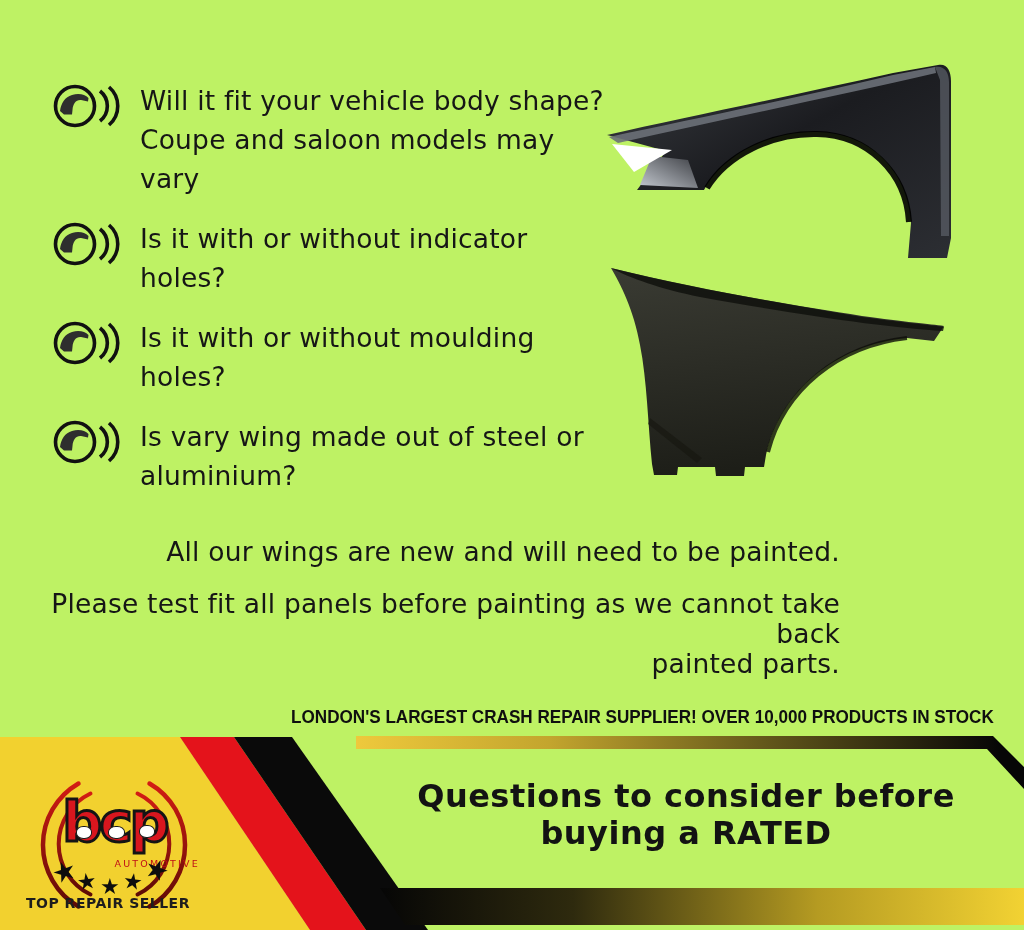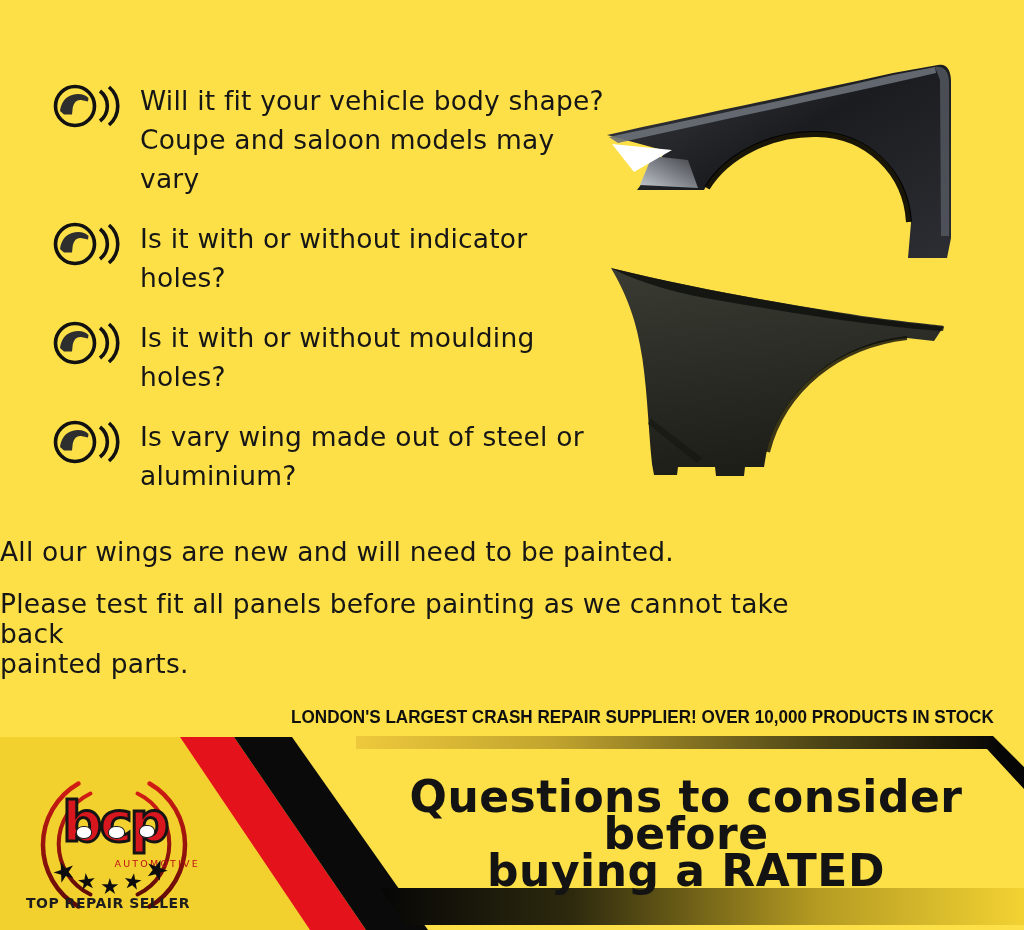--- a/index.html
+++ b/index.html
@@ -1,30 +1,30 @@
 <!DOCTYPE html>
 <html><head>
 <meta charset="utf-8">
 <style>
   html,body{margin:0;padding:0;}
   body{width:1024px;height:930px;background:#ffffff;font-family:"DejaVu Sans",sans-serif;}
-  .canvas{position:relative;width:1024px;height:930px;overflow:hidden;background:#fde047;}
+  .canvas{position:relative;width:1024px;height:930px;overflow:hidden;background:#bef264;}
   #bg{position:absolute;inset:0;}
 
   
   .bullet{position:absolute;left:52px;display:flex;gap:12px;align-items:flex-start;}
   .bicon{flex:0 0 auto;margin-top:0;}
   .btext{font-size:26.5px;line-height:39px;color:#161616;letter-spacing:.2px;white-space:nowrap;}
 
   
-  .note{position:absolute;left:0;width:840px;text-align:left;font-size:26.5px;line-height:30px;color:#161616;letter-spacing:.2px;}
+  .note{position:absolute;left:0;width:840px;text-align:right;font-size:26.5px;line-height:30px;color:#161616;letter-spacing:.2px;}
 
   
   .tagline{position:absolute;top:706px;right:30px;font-family:"Liberation Sans",sans-serif;font-weight:bold;font-size:19px;color:#0f0f0f;transform:scaleX(.9);transform-origin:100% 50%;white-space:nowrap;}
-  .qtitle{position:absolute;top:778px;left:386px;width:600px;text-align:center;font-size:44px;font-weight:bold;line-height:37px;color:#131313;letter-spacing:.5px;}
+  .qtitle{position:absolute;top:778px;left:386px;width:600px;text-align:center;font-size:32px;font-weight:bold;line-height:37px;color:#131313;letter-spacing:.5px;}
 
   
   .logo{position:absolute;left:12px;top:752px;width:205px;height:178px;}
   .logo-arcs{position:absolute;inset:0;}
   .bcp-word{position:absolute;top:42px;left:0;width:205px;text-align:center;font-size:56px;font-weight:bold;color:#d8161e;letter-spacing:-3px;-webkit-text-stroke:3px #141414;line-height:1;}
   .bcp-dot{position:absolute;background:#fff;border:1.5px solid #1a1a1a;border-radius:45%;}
   .bcp-sub{position:absolute;top:106px;left:0;width:188px;text-align:right;font-size:9.5px;font-weight:normal;letter-spacing:2.2px;color:#c01016;}
   .star{position:absolute;color:#0d0d0d;line-height:1;}
   .logo-tag{position:absolute;top:143px;left:0;width:192px;text-align:center;font-size:14px;font-weight:bold;letter-spacing:.5px;color:#1d1d1d;white-space:nowrap;}
 </style>

